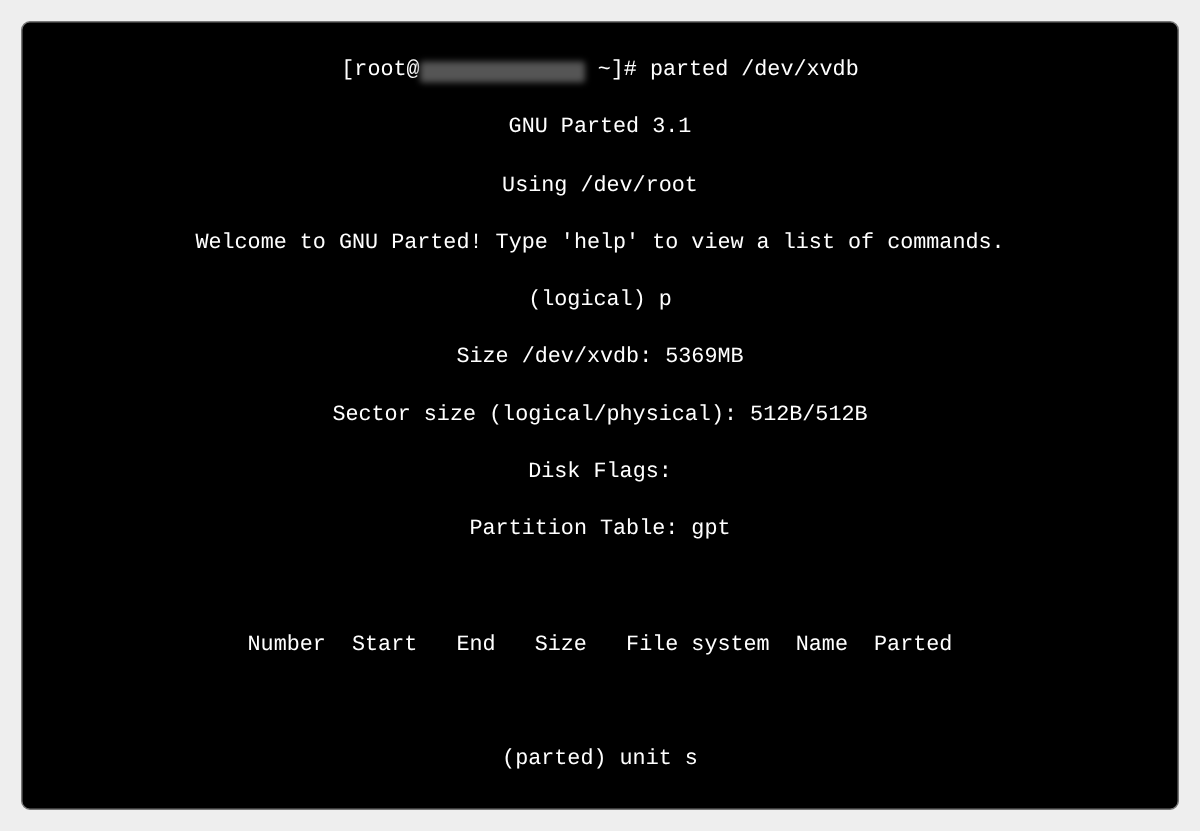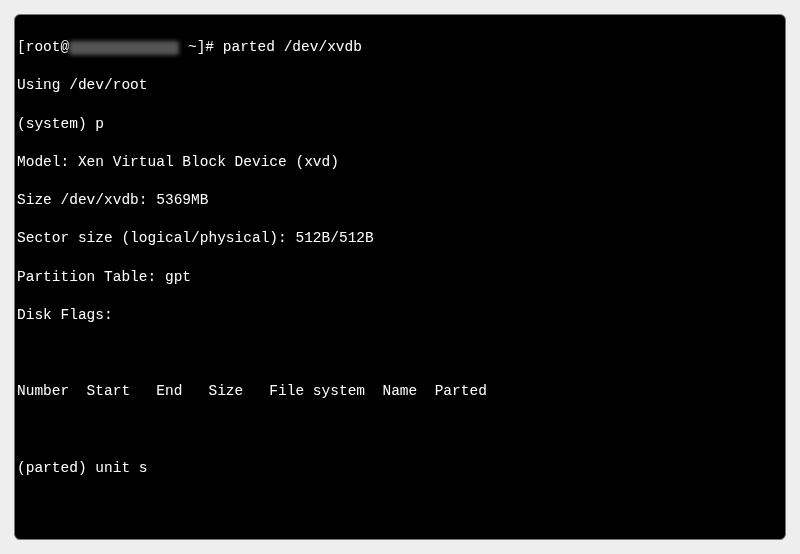--- a/index.html
+++ b/index.html
@@ -24,45 +24,47 @@
     background: #000000;
     color: #ffffff;
     font-family: "Menlo", "Consolas", "Courier New", monospace;
     font-size: 14.5px;
     line-height: 1.32;
     white-space: pre;
     padding: 4px 2px 2px 2px;
     border: 1px solid #777;
     border-radius: 6px;
     overflow: hidden;
+    text-align: center;
   }
   .blur {
     display: inline-block;
     width: 110px;
     height: 1em;
     vertical-align: text-bottom;
     background: #555;
     filter: blur(2px);
     border-radius: 2px;
   }
   .line { display: block; }
 </style>
 </head>
 <body>
 
 <div class="outer-frame">
 <div class="terminal">
 <span class="line">[<span>root</span>@<span class="blur"></span> <span>~</span>]<span>#</span> <span>parted /dev/xvdb</span></span>
+<span class="line">GNU Parted 3.1</span>
 <span class="line">Using /dev/root</span>
-<span class="line">(system) p</span>
-<span class="line">Model: Xen Virtual Block Device (xvd)</span>
+<span class="line">Welcome to GNU Parted! Type 'help' to view a list of commands.</span>
+<span class="line">(logical) p</span>
 <span class="line">Size /dev/xvdb: 5369MB</span>
 <span class="line">Sector size (logical/physical): 512B/512B</span>
+<span class="line">Disk Flags:</span>
 <span class="line">Partition Table: gpt</span>
-<span class="line">Disk Flags:</span>
 <span class="line"> </span>
 <span class="line">Number  Start   End   Size   File system  Name  Parted</span>
 <span class="line"> </span>
 <span class="line">(parted) unit s</span>
 
 
 
 
 
 

